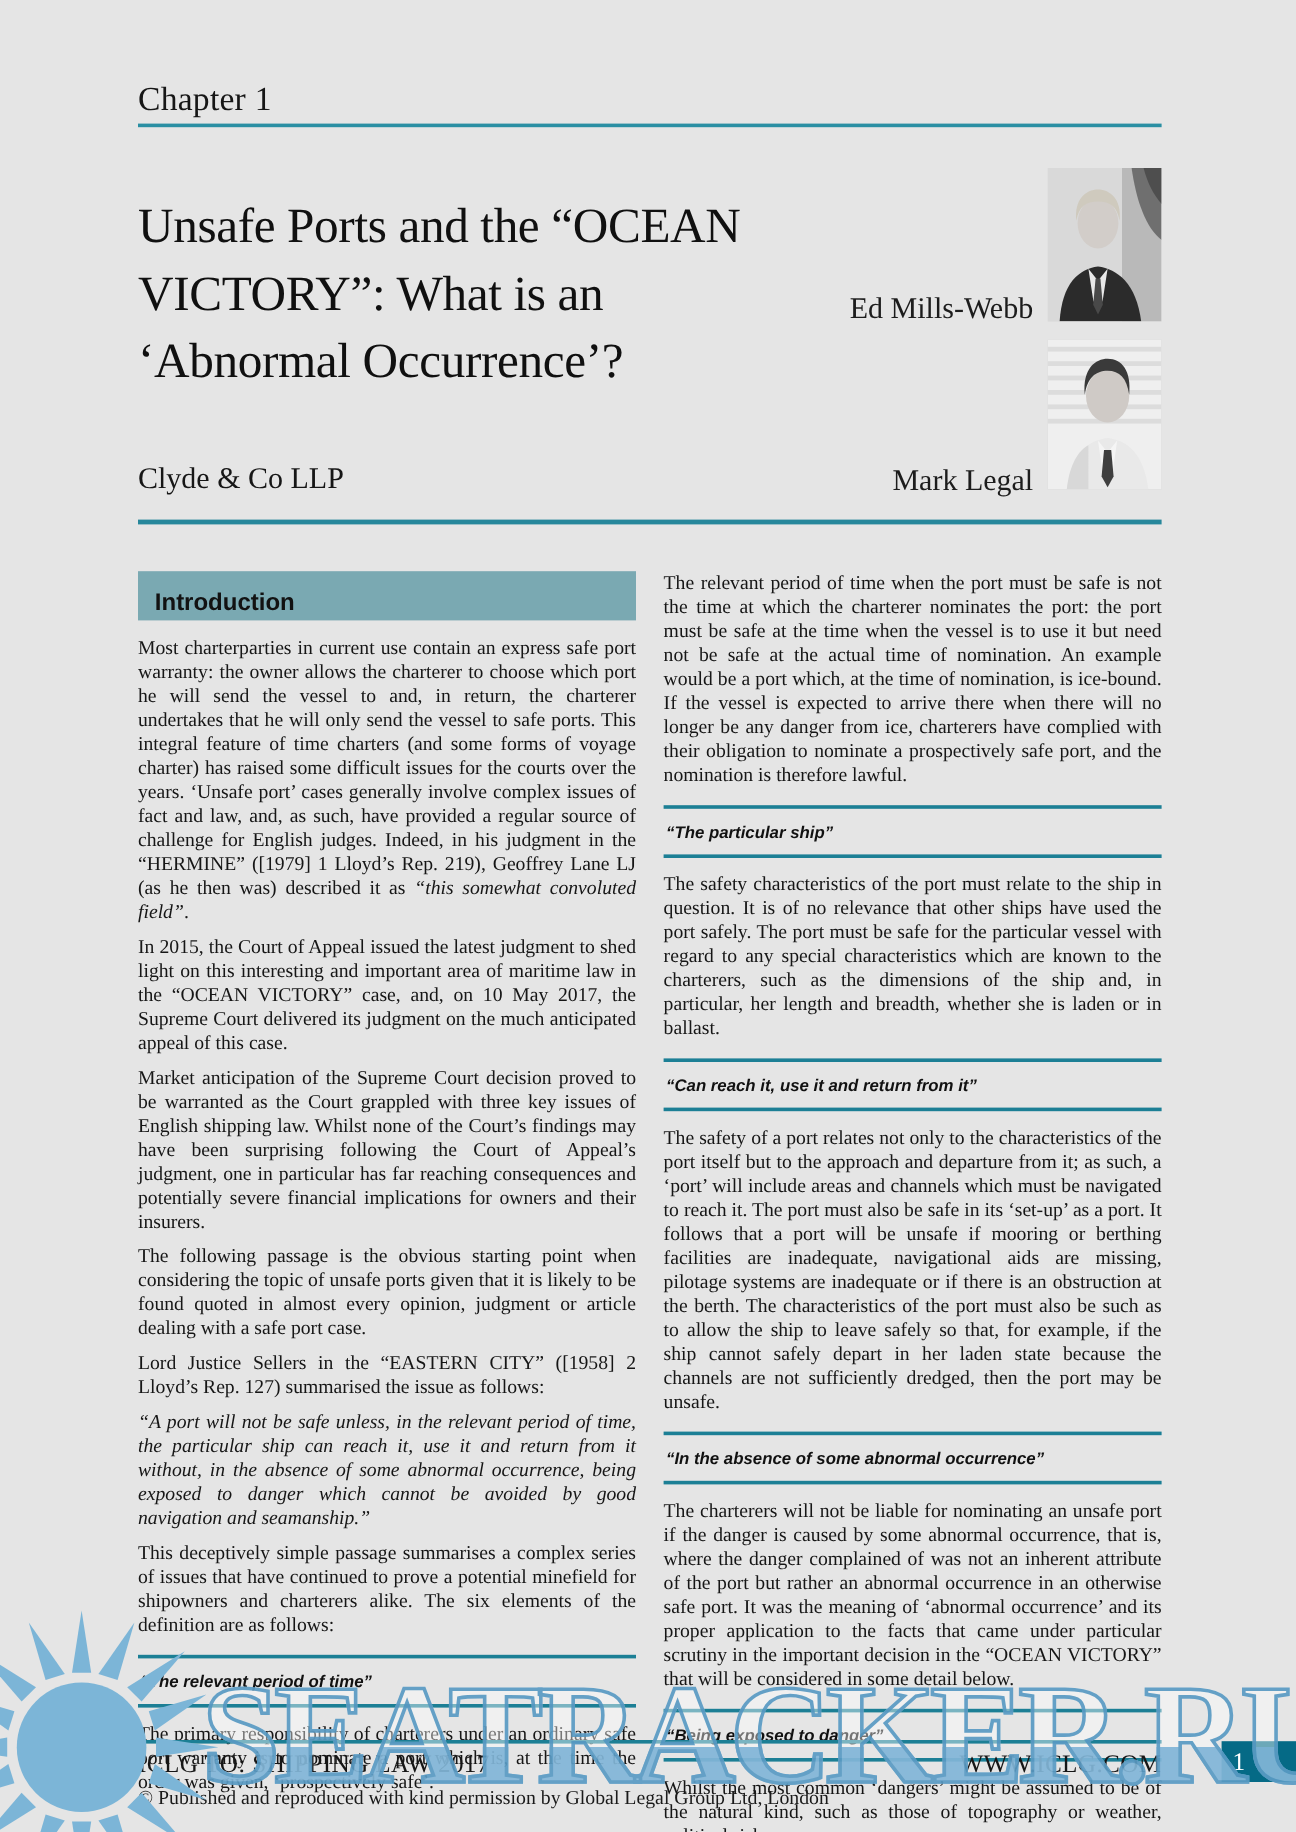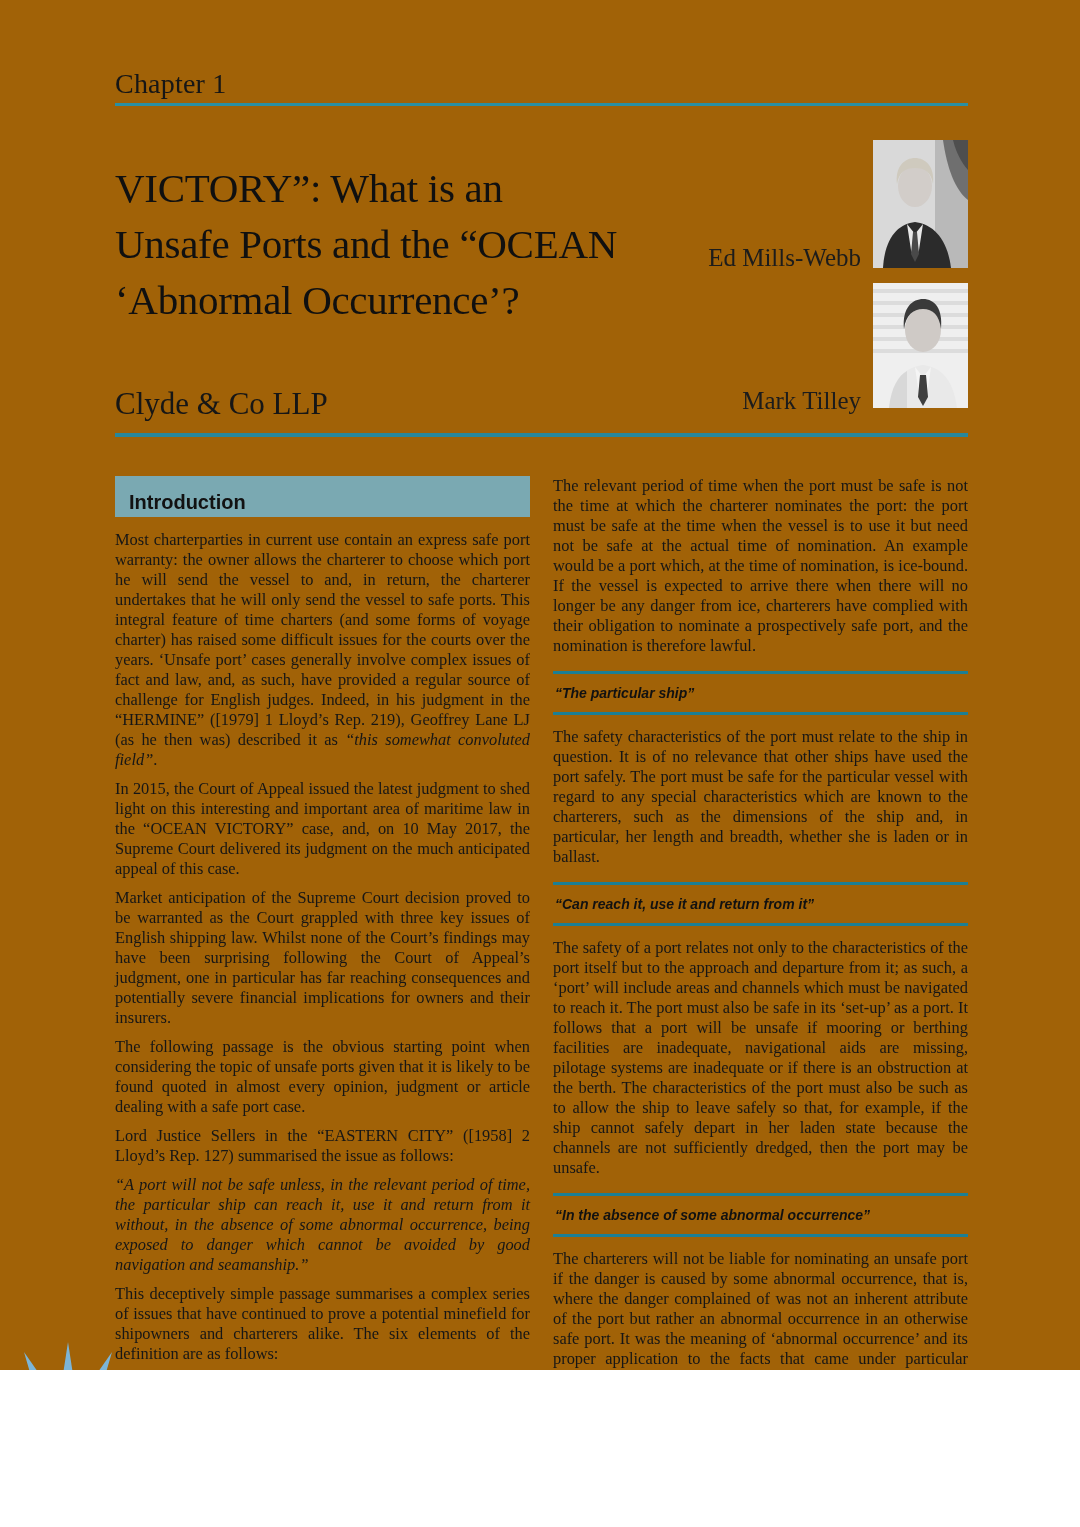--- a/index.html
+++ b/index.html
@@ -1,28 +1,28 @@
 <!DOCTYPE html>
 <html><head>
 <meta charset="utf-8">
 <style>
   html,body{margin:0;padding:0;background:#ffffff;}
-  .page{position:relative;width:1080px;height:1370px;background:#a16207;overflow:hidden;
+  .page{position:relative;width:1080px;height:1527px;background:#e5e5e5;overflow:hidden;
         font-family:"Liberation Serif",serif;color:#161616;}
 
   
   .chapter{position:absolute;left:115px;top:68px;font-size:28px;letter-spacing:.2px;}
   .rule{position:absolute;left:115px;width:853px;background:#2a8fa3;}
   .rule-chapter{top:103px;height:3px;}
   .rule-header-bottom{top:433px;height:4px;background:#27879b;}
 
   .title{position:absolute;left:115px;top:160px;width:640px;font-size:41px;line-height:56px;
          color:#101010;letter-spacing:-.3px;}
   .title span{display:block;}
-  .firm{position:absolute;left:115px;top:386px;font-size:31px;}
+  .firm{position:absolute;left:115px;top:386px;font-size:25px;}
 
   .photo{position:absolute;width:95px;overflow:hidden;background:#ddd;}
   .photo svg{display:block;}
   .photo1{left:873px;top:140px;height:128px;}
   .photo2{left:873px;top:283px;height:125px;}
   .author-name{position:absolute;font-size:25px;text-align:right;width:220px;color:#1c1c1c;}
   .name1{top:244px;left:641px;}
   .name2{top:387px;left:641px;}
 
   
@@ -56,22 +56,22 @@
 </style>
 </head>
 <body>
 
 <div class="page">
 
   <div class="chapter">Chapter 1</div>
   <div class="rule rule-chapter"></div>
 
   <div class="title">
+    <span>Unsafe Ports and the “OCEAN</span>
     <span>VICTORY”: What is an</span>
-    <span>Unsafe Ports and the “OCEAN</span>
     <span>‘Abnormal Occurrence’?</span>
   </div>
 
   <div class="firm">Clyde &amp; Co LLP</div>
 
   <div class="photo photo1">
     <svg width="95" height="128" viewBox="0 0 95 128">
       <rect width="95" height="128" fill="#d9d9d9"></rect>
       <rect x="62" width="33" height="128" fill="#b9b9b9"></rect>
       <path d="M70 0 L95 0 L95 60 C82 50 74 28 70 0 Z" fill="#6f6f6f"></path>
@@ -97,21 +97,21 @@
           <rect y="66" width="95" height="4"></rect>
       </g>
       <ellipse cx="50" cy="47" rx="18" ry="22" fill="#cfcac6"></ellipse>
       <path d="M31 46 C29 24 40 16 50 16 C62 16 70 26 68 46 C66 32 60 26 50 26 C40 26 33 32 31 46 Z" fill="#3a3a3a"></path>
       <path d="M16 125 C20 94 34 84 50 82 C66 84 80 94 84 125 Z" fill="#e9e9e9"></path>
       <path d="M42 84 L50 94 L58 84 L54 112 L50 122 L46 112 Z" fill="#f5f5f5"></path>
       <path d="M47 92 L53 92 L55 114 L50 123 L45 114 Z" fill="#3f3f3f"></path>
       <path d="M16 125 C18 104 26 92 34 88 L34 125 Z" fill="#d8d8d8"></path>
     </svg>
   </div>
-  <div class="author-name name2">Mark Tilley</div>
+  <div class="author-name name2">Mark Legal</div>
 
   <div class="rule rule-header-bottom"></div>
 
   <div class="columns">
 
     <div class="col">
       <div class="section-bar">Introduction</div>
       <p><span>Most charterparties in current use contain an express safe port warranty: the owner allows the charterer to choose which port he will send the vessel to and, in return, the charterer undertakes that he will only send the vessel to safe ports.  This integral feature of time charters (and some forms of voyage charter) has raised some difficult issues for the courts over the years.  ‘Unsafe port’ cases generally involve complex issues of fact and law, and, as such, have provided a regular source of challenge for English judges.  Indeed, in his judgment in the “HERMINE” ([1979] 1 Lloyd’s Rep. 219), Geoffrey Lane LJ (as he then was) described it as </span><em>“this somewhat convoluted field”</em><span>.</span></p>
       <p>In 2015, the Court of Appeal issued the latest judgment to shed light on this interesting and important area of maritime law in the “OCEAN VICTORY” case, and, on 10 May 2017, the Supreme Court delivered its judgment on the much anticipated appeal of this case.</p>
       <p>Market anticipation of the Supreme Court decision proved to be warranted as the Court grappled with three key issues of English shipping law.  Whilst none of the Court’s findings may have been surprising following the Court of Appeal’s judgment, one in particular has far reaching consequences and potentially severe financial implications for owners and their insurers.</p>

